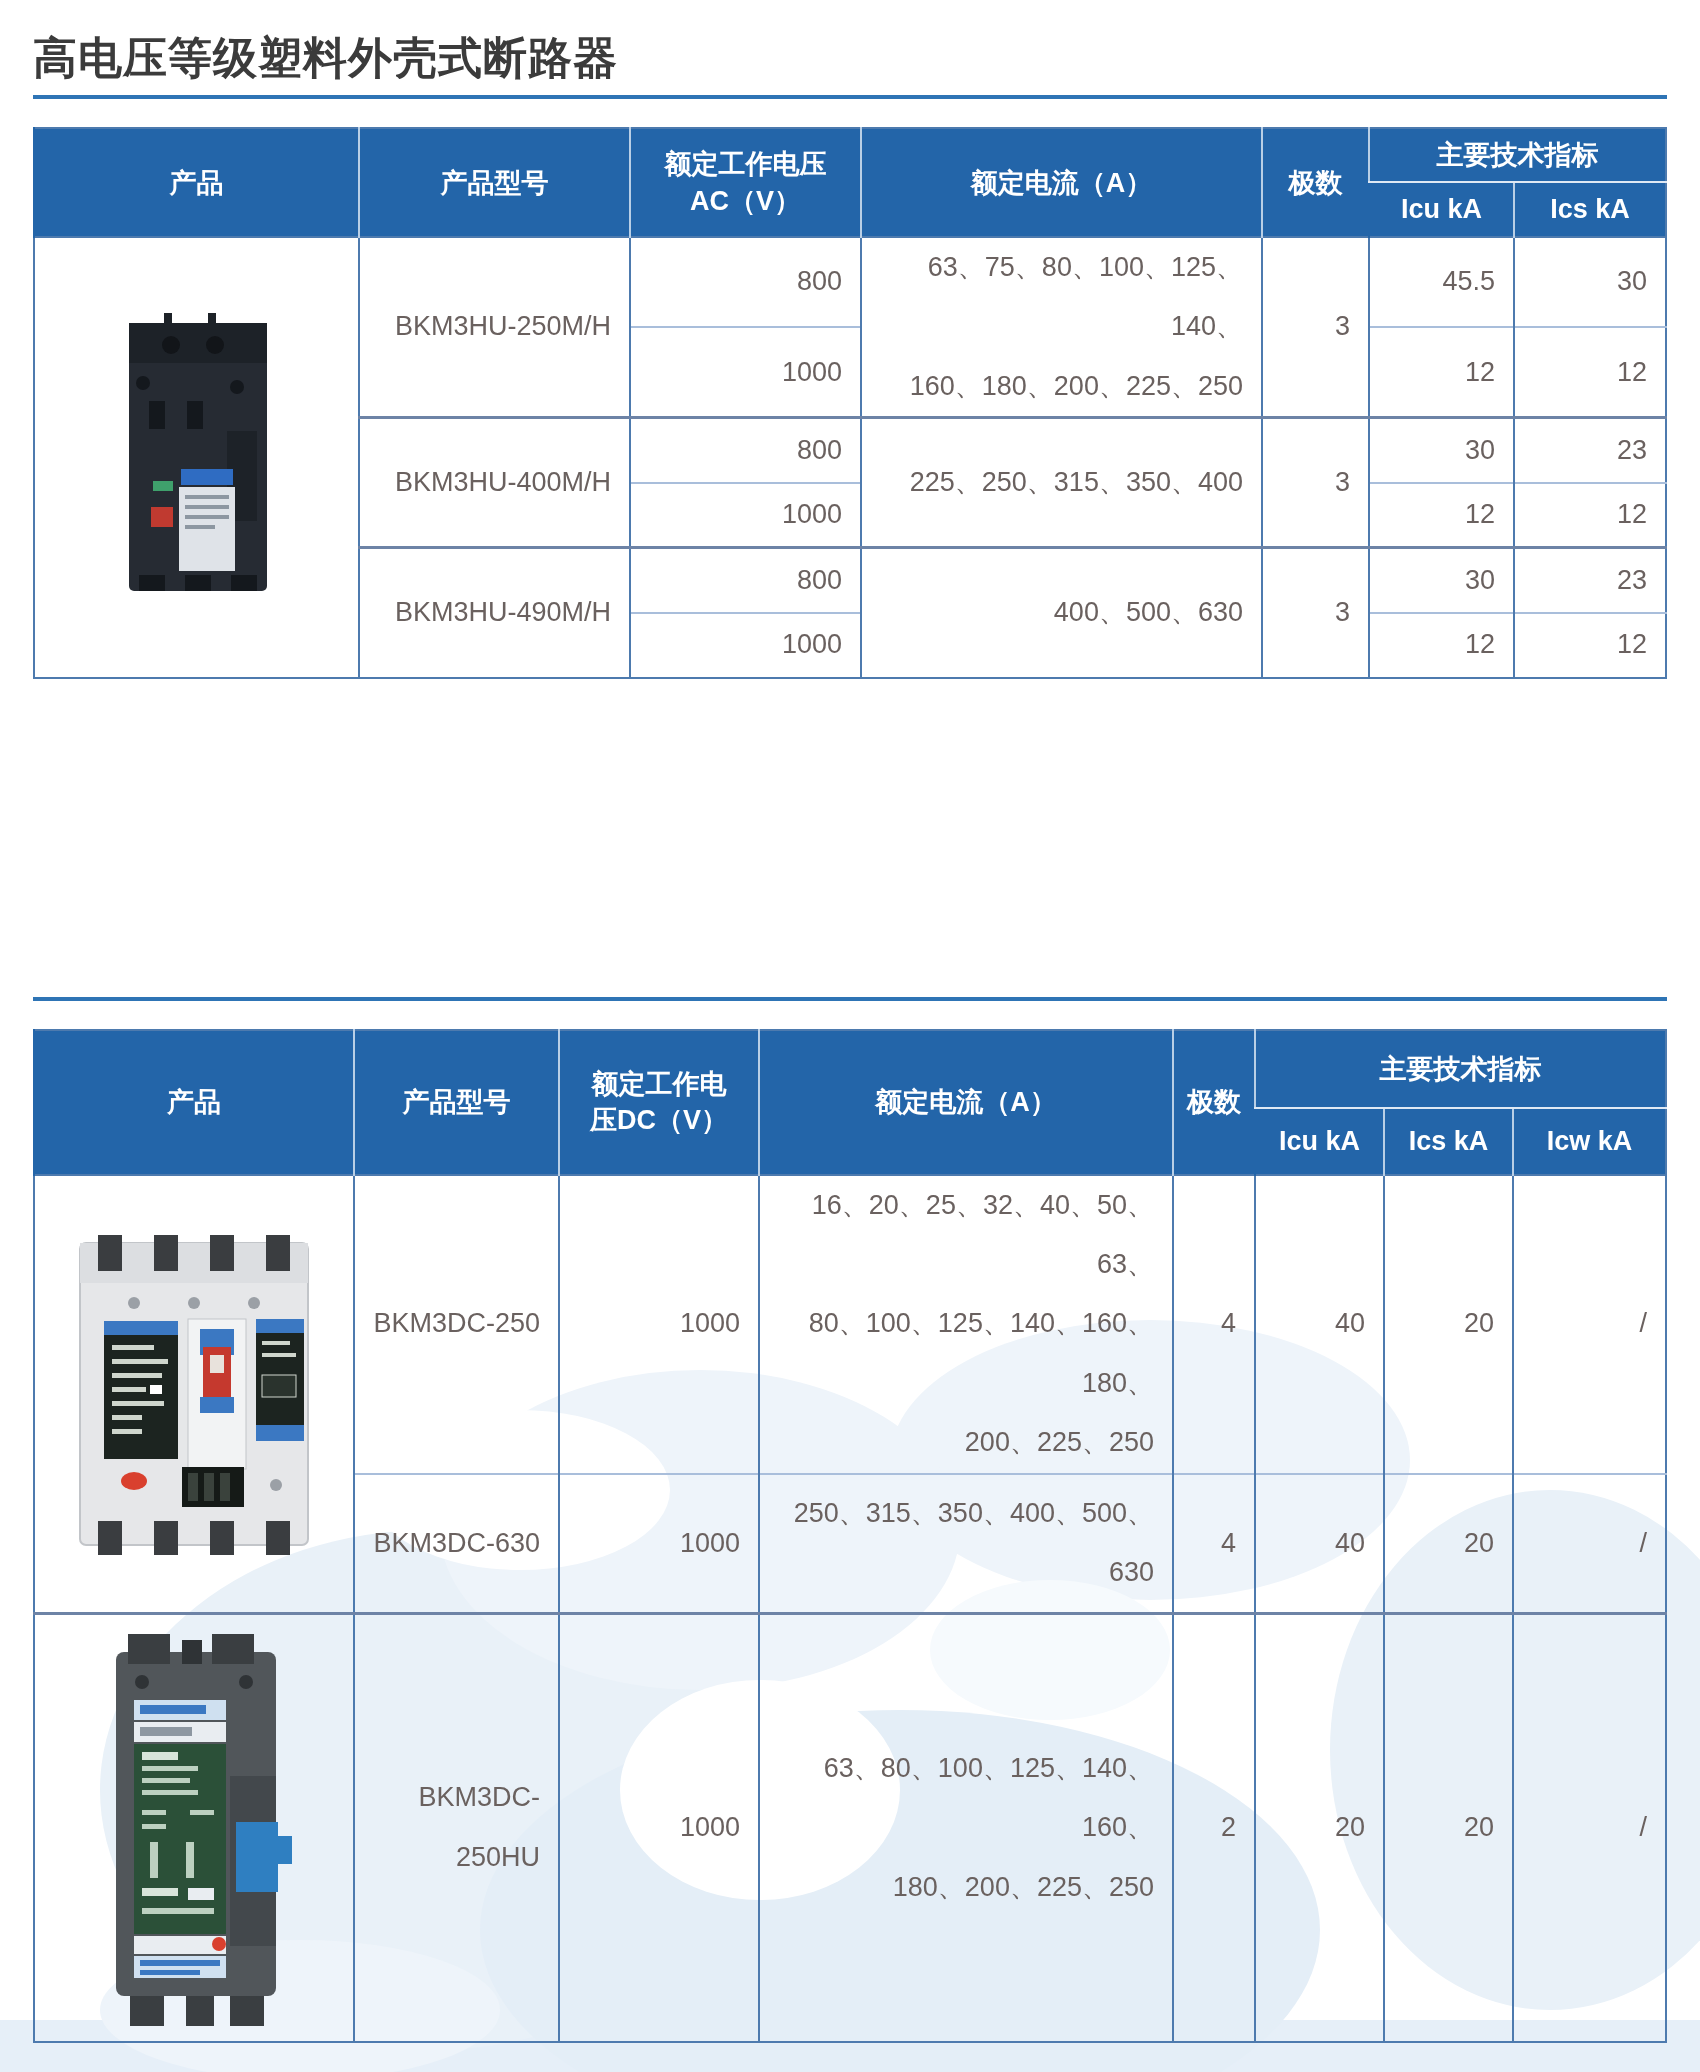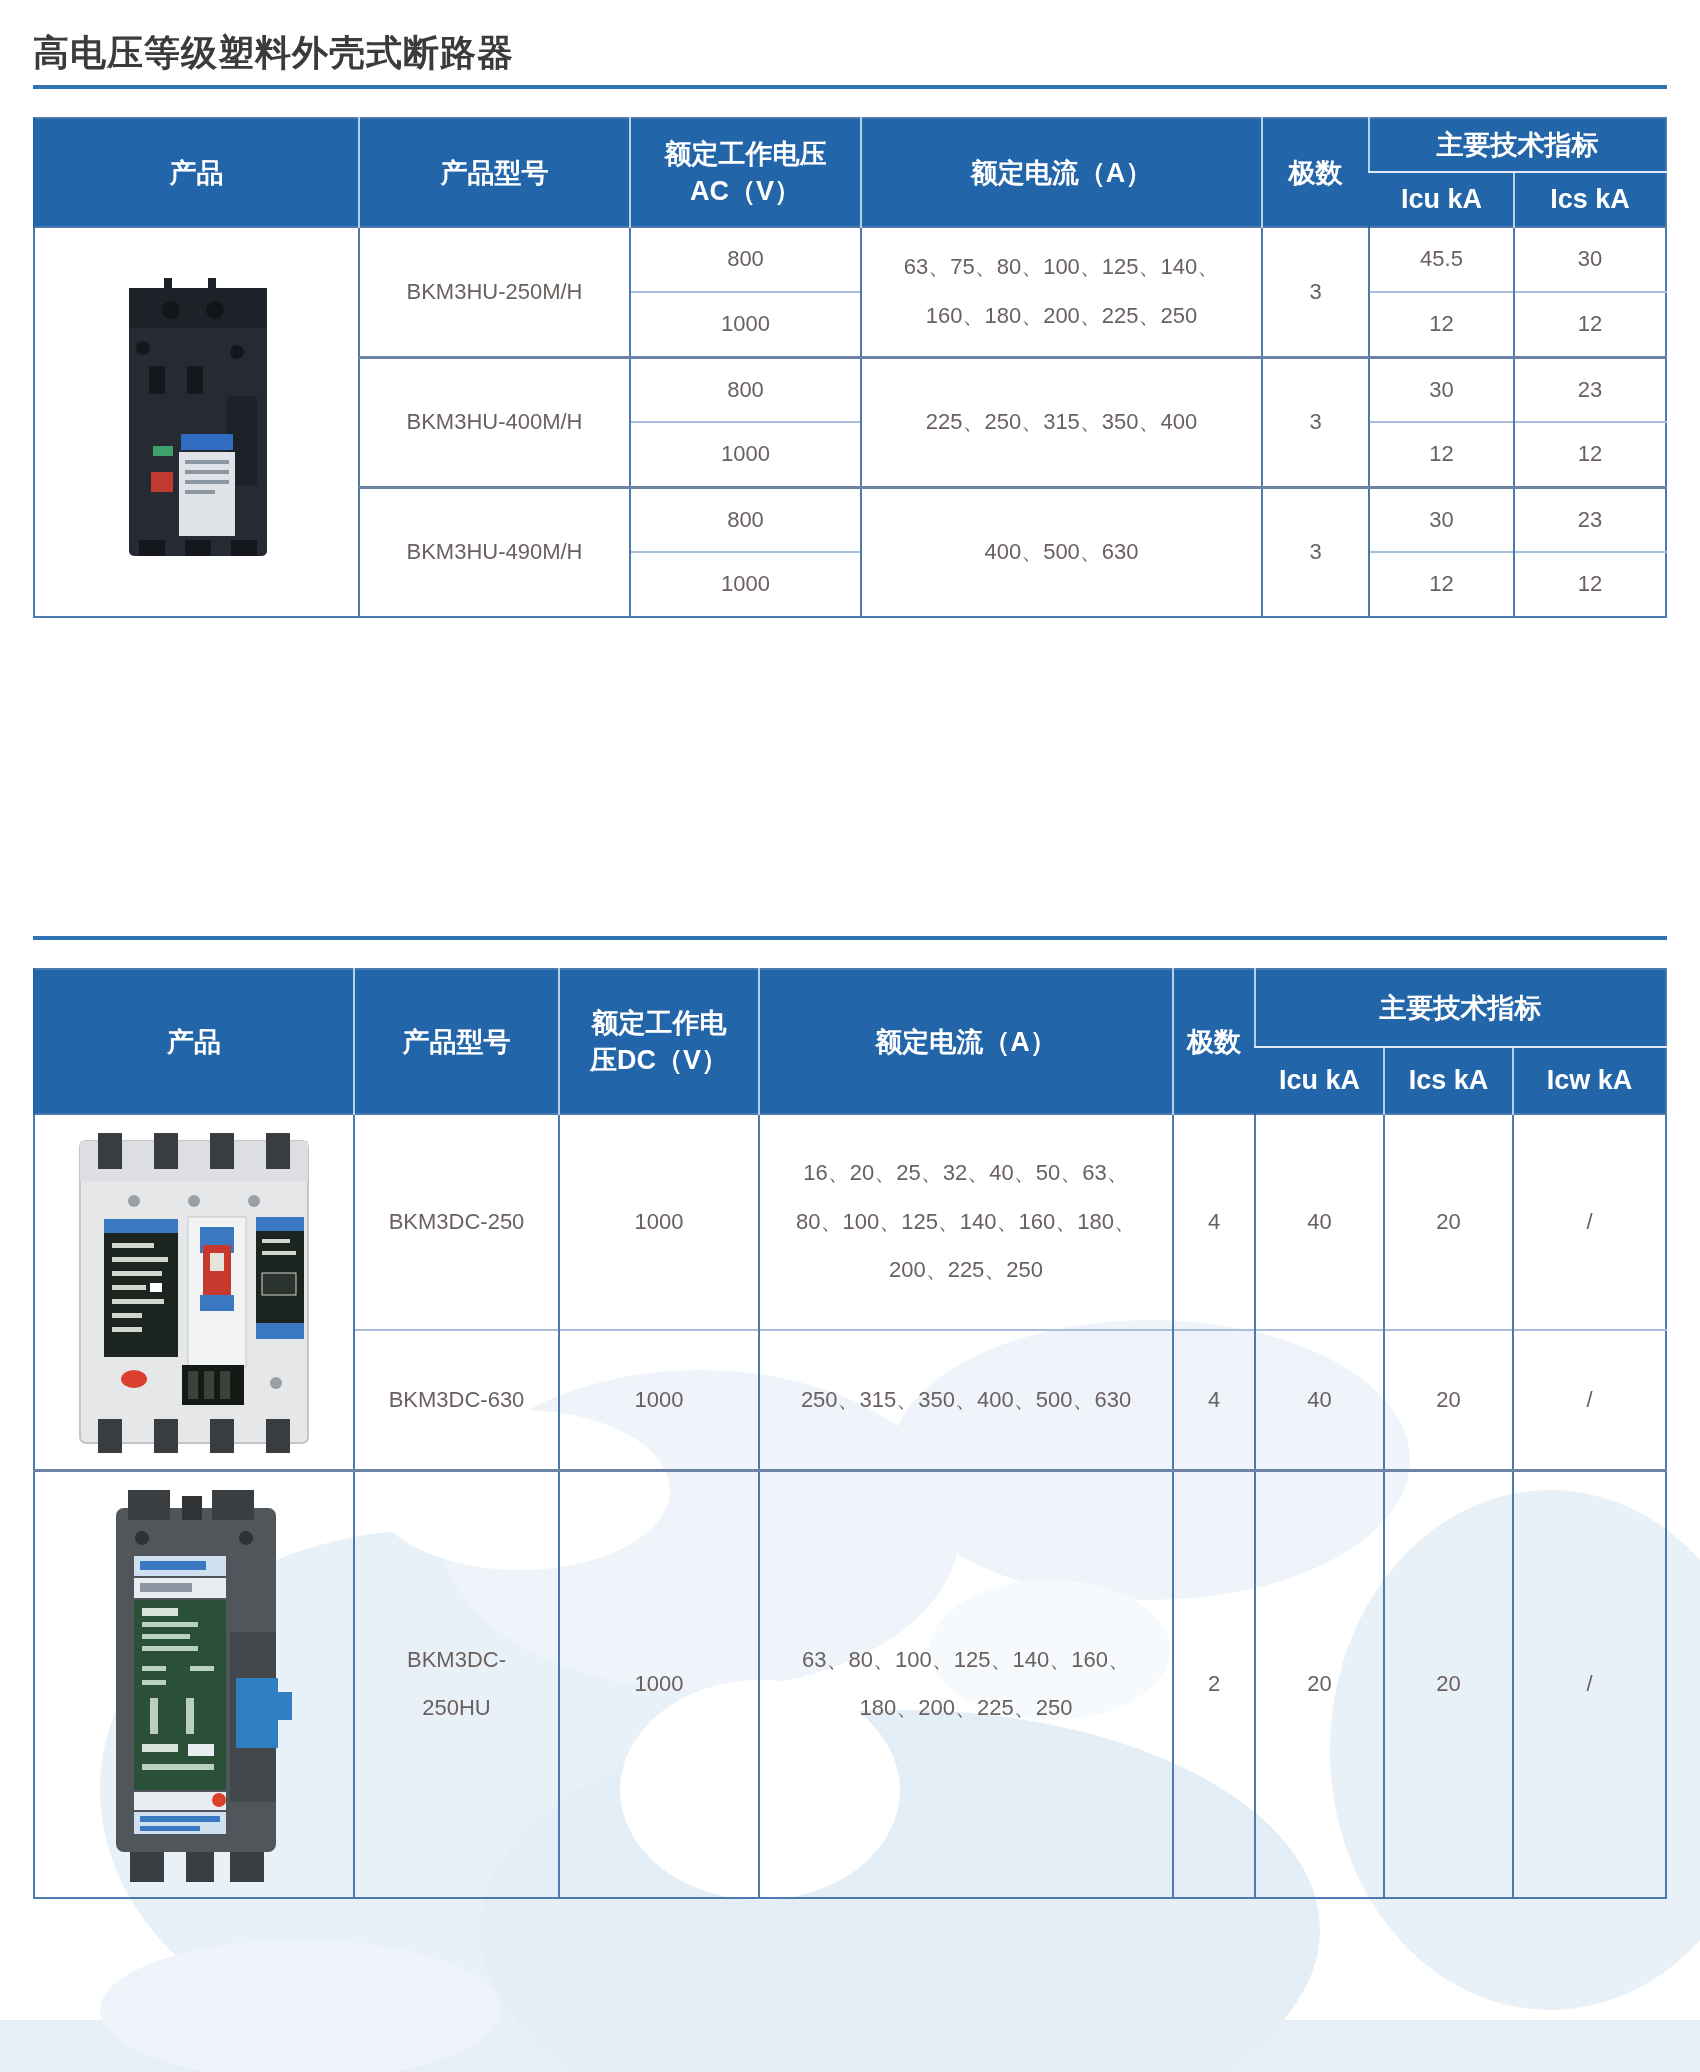--- a/index.html
+++ b/index.html
@@ -9,46 +9,46 @@
     background:#ffffff;
     overflow:hidden;
     font-family:"Liberation Sans","DejaVu Sans",sans-serif;
     color:#6a615f;
   }
   .watermark{position:absolute;left:0;top:1230px;z-index:0;}
   .content{position:relative;z-index:1;padding:0 33px;}
 
   .sec-title{
     margin:0;padding-top:30px;
-    font-size:36px;line-height:1.25;font-weight:bold;
+    font-size:44px;line-height:1.25;font-weight:bold;
     color:#3b3b3b;letter-spacing:1px;
   }
   .rule{height:4px;background:#2e74b5;margin-top:10px;width:100%;}
 
   table.tbl{
     border-collapse:collapse;table-layout:fixed;
     width:1634px;margin-top:28px;
     border:2px solid #4d7aae;
   }
   .tbl th{
     background:#2365a9;color:#ffffff;font-weight:bold;
     font-size:27px;text-align:center;vertical-align:middle;
     border-left:2px solid #b9cfe6;
     padding:0;
   }
   .tbl th:first-child{border-left:2px solid #2365a9;}
   .tbl th.main-hd{border-bottom:2px solid #dfe9f4;margin-top:16px;}
   .tbl thead tr.hd1 th{height:52px;}
   .tbl thead tr.hd2 th{height:53px;}
   .tbl td{
-    text-align:center;vertical-align:middle;
-    font-size:22px;line-height:2.2;color:#6a615f;
+    text-align:right;vertical-align:middle;
+    font-size:27px;line-height:2.2;color:#6a615f;
     border-left:2px solid #4d7aae;
     border-top:2px solid #4d7aae;
-    padding:0 12px;background:#ffffff;
+    padding:0 18px;background:#ffffff;
   }
   .t2 td{background:transparent;}
   .tbl td.photo-cell{background:#ffffff;}
   .t2 td.photo-cell{background:transparent;}
   tr.v2 td{border-top:2px solid #a9bedb;}
   tr.grp td{border-top:3px solid #6d83a6;}
   .t1 tbody tr{height:65px;}
   .t2 tr.r1{height:216px;}
   .t2 tr.r2{height:140px;margin-left:32px;}
   .t2 tr.r3{height:428px;}

